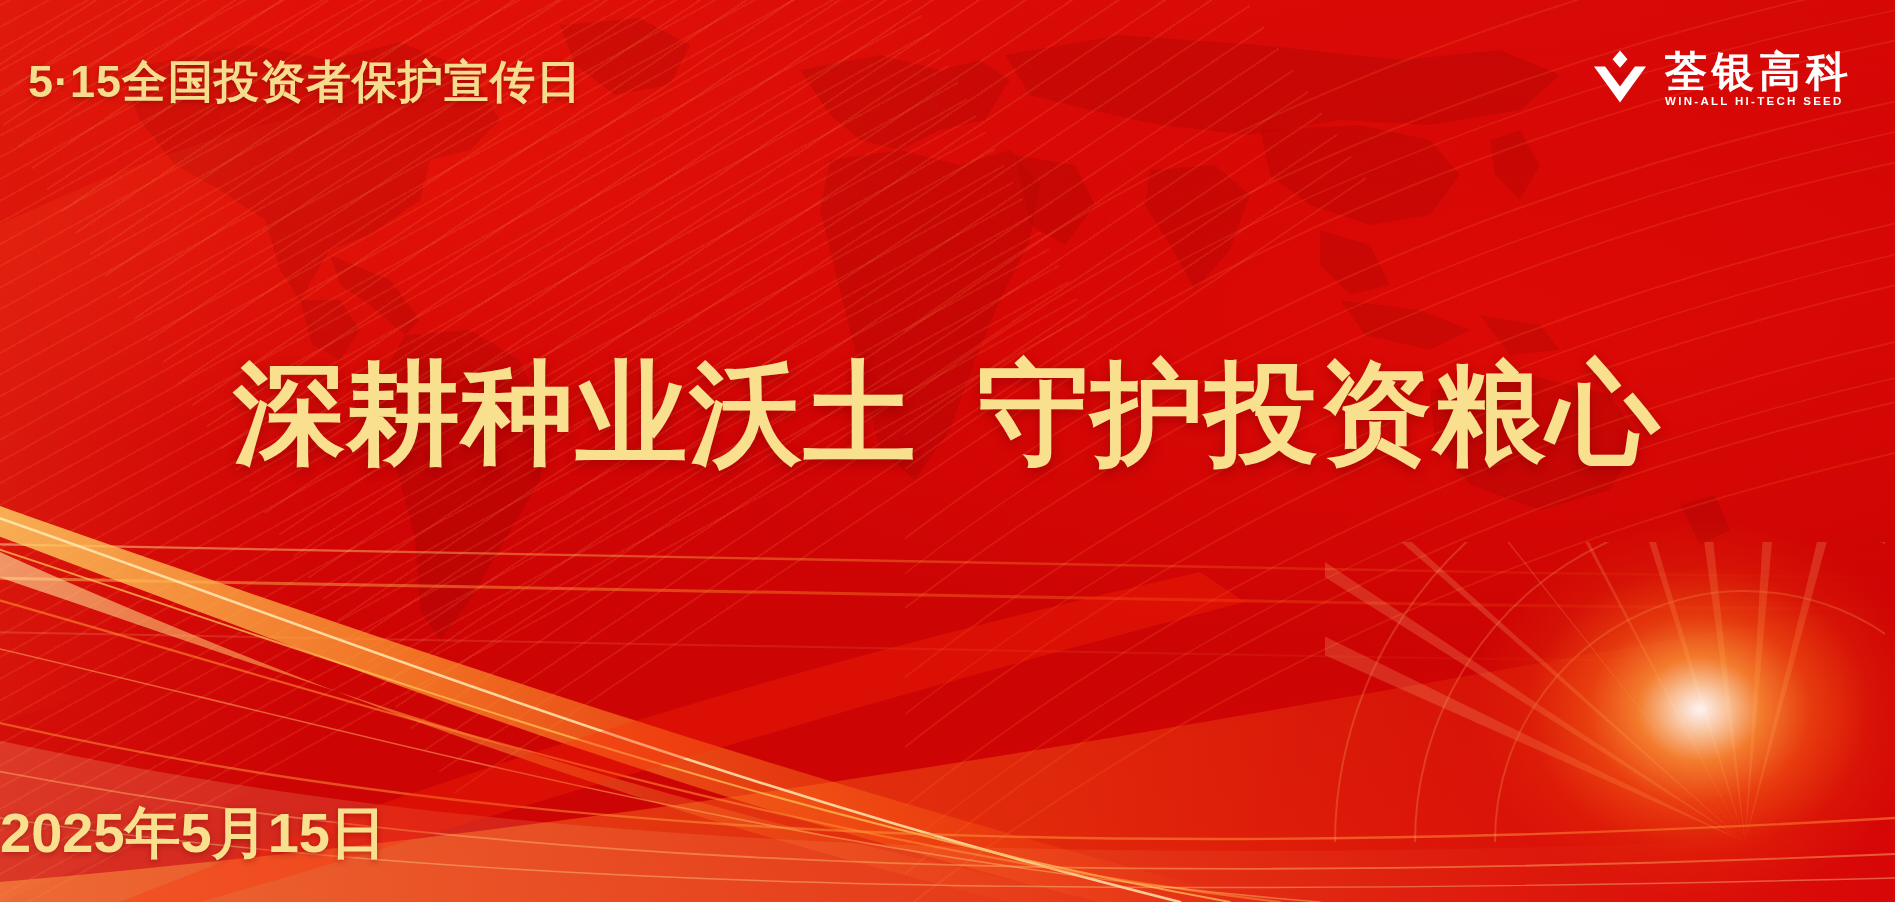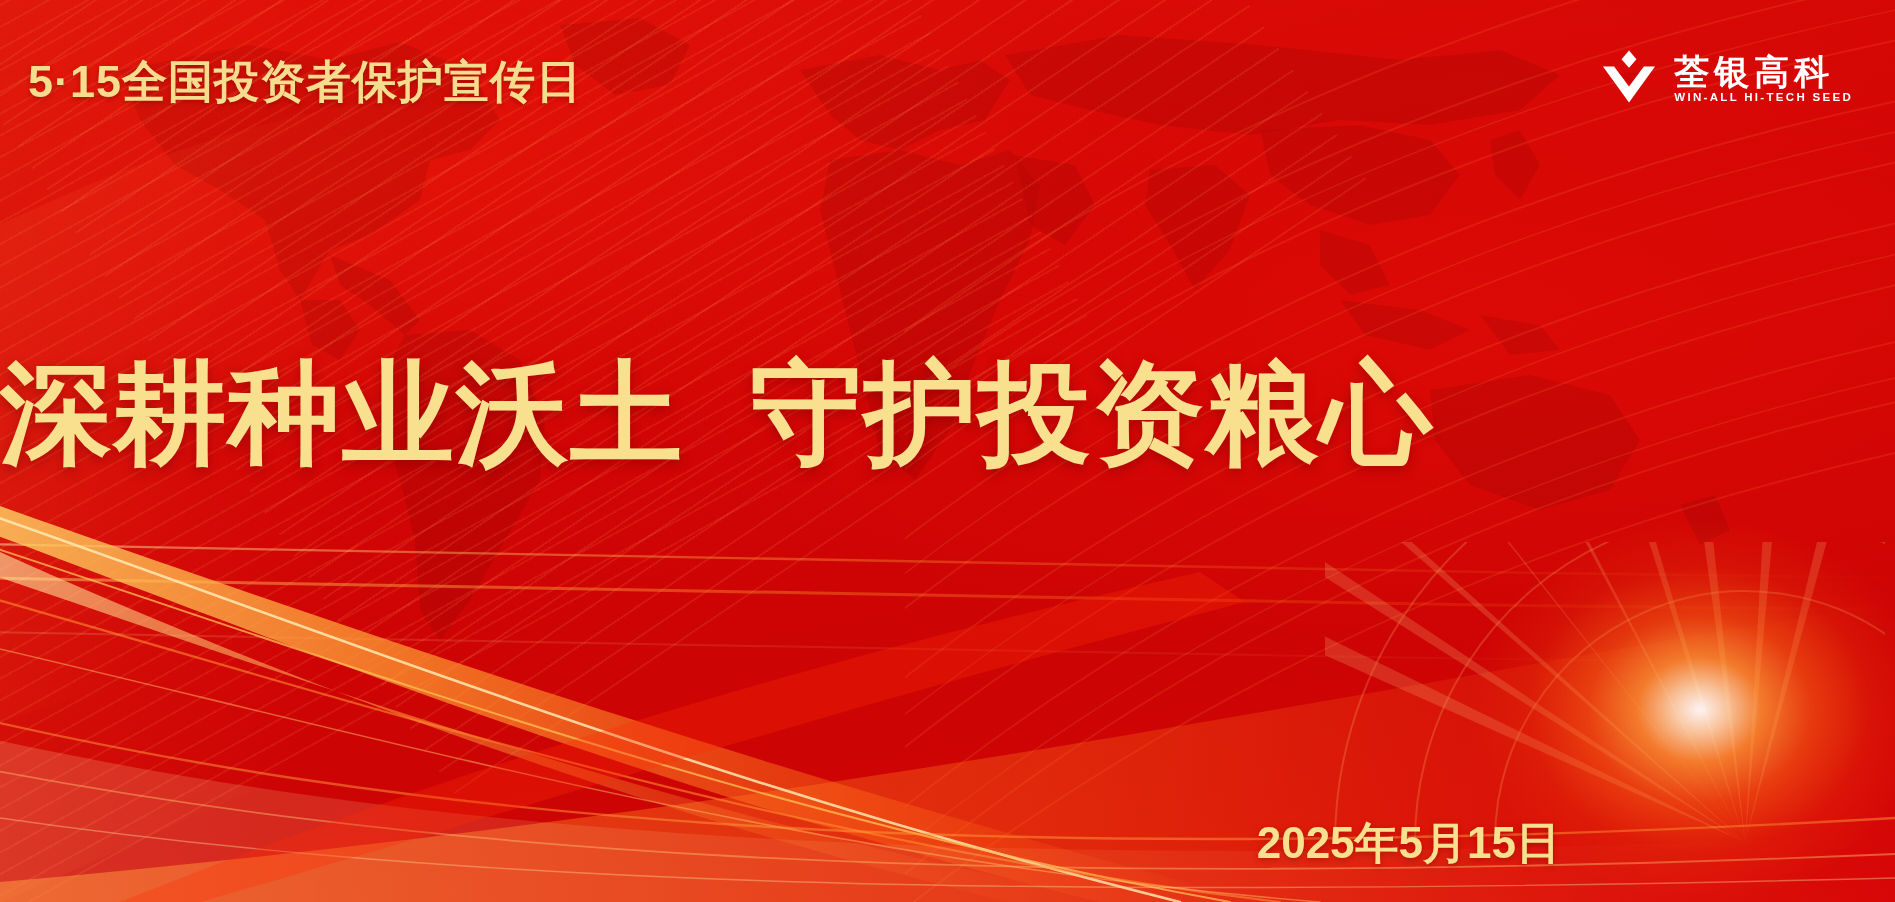--- a/index.html
+++ b/index.html
@@ -124,59 +124,60 @@
     display:flex;
     align-items:center;
     gap:14px;
     z-index:40;
   }
   .logo-mark{width:62px;height:62px;flex:none;}
   .logo-mark svg{width:100%;height:100%;display:block;}
   .logo-words{display:flex;flex-direction:column;gap:3px;}
   .logo-cn{
     color:#ffffff;
-    font-size:35px;
+    font-size:42px;
     font-weight:bold;
     letter-spacing:5px;
     line-height:1;
   }
   .logo-en{
     color:#ffffff;
     font-size:11.5px;
     letter-spacing:2.3px;
     line-height:1;
     font-weight:bold;
   }
 
   
   .main-title{
     position:absolute;
     left:0; right:0;
     top:358px;
-    text-align:left;
+    text-align:center;
     z-index:40;
+    font-family:Liberation Serif, serif;
   }
   .main-title .line{
     display:inline-block;
     font-size:112px;
     font-weight:bold;
     color:#f9e08f;
     letter-spacing:2px;
     line-height:1;
     white-space:pre;
     text-shadow:0 4px 12px rgba(110,0,0,.42);
   }
 
   
   .date-text{
     position:absolute;
     left:0; width:1560px;
-    top:814px;
-    text-align:right;
-    font-size:44px;
+    top:796px;
+    text-align:left;
+    font-size:56px;
     font-weight:bold;
     color:#f9e08f;
     letter-spacing:0px;
     z-index:40;
     text-shadow:0 2px 6px rgba(110,0,0,.4);
   }
 </style>
 </head>
 <body>
 

